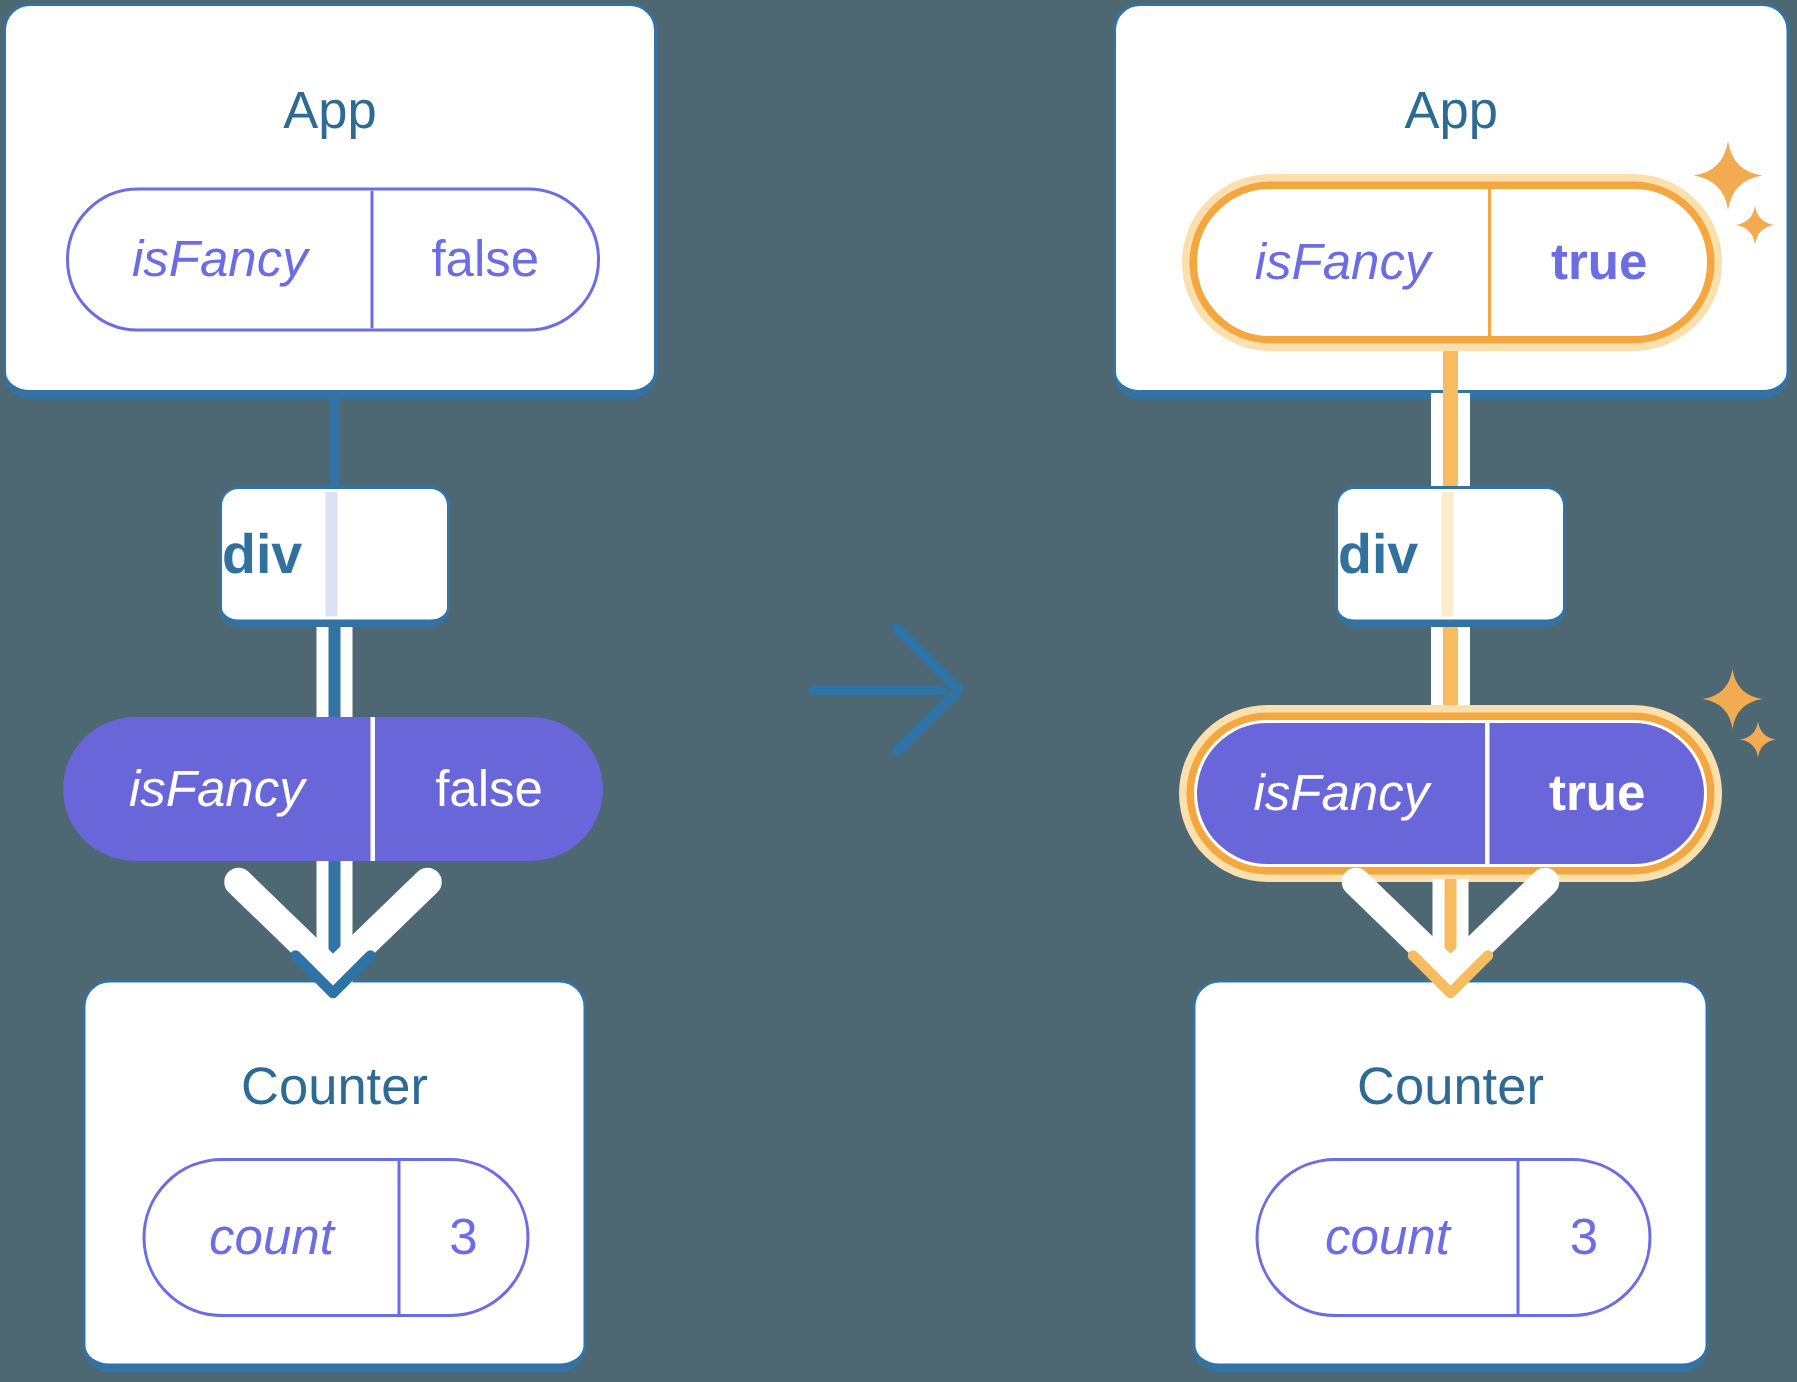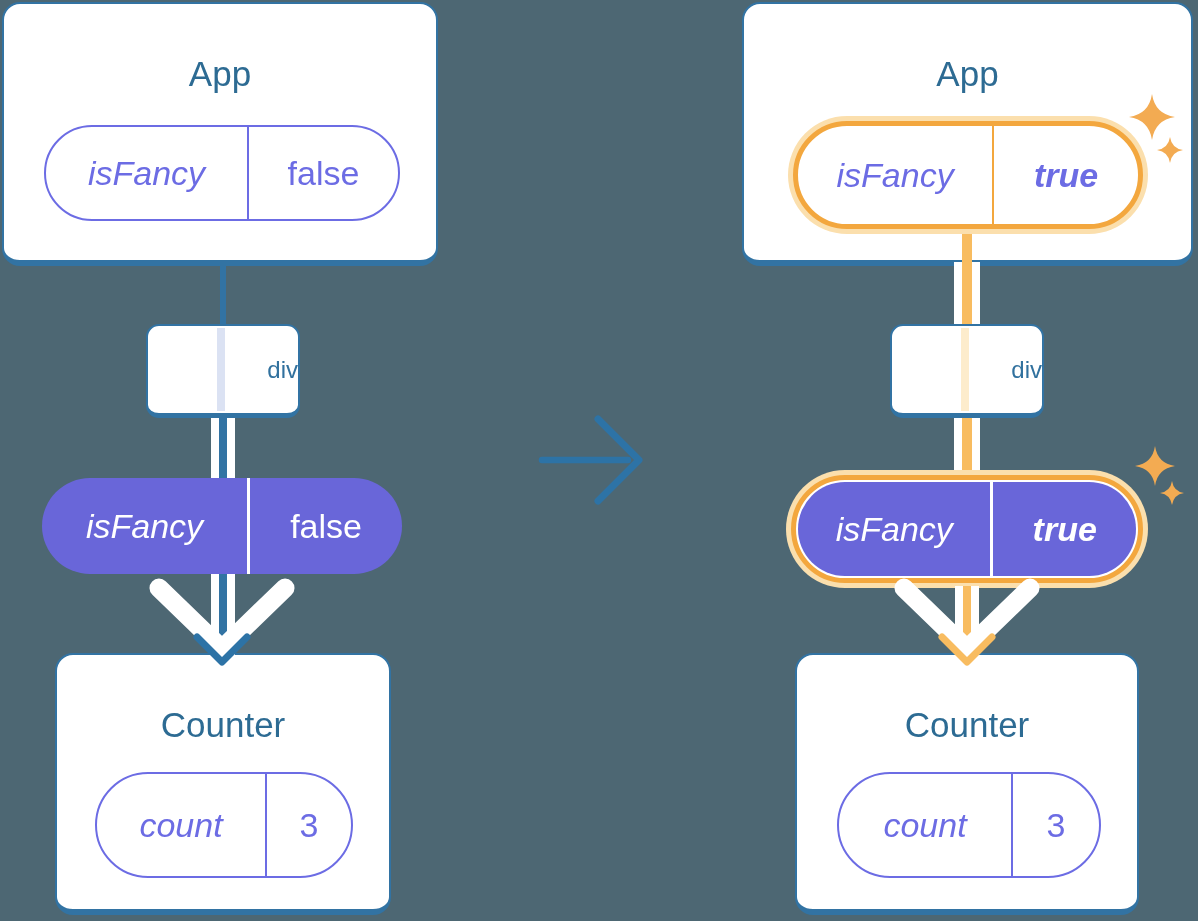--- a/index.html
+++ b/index.html
@@ -51,21 +51,21 @@
   .pill-solid .cell + .cell { border-left: 3px solid #ffffff; }
   .cell {
     display: flex;
     align-items: center;
     justify-content: center;
   }
   .cell.key   { flex: 1.35; font-style: italic; }
   .cell.value { flex: 1; }
   .pill-count .cell.key { flex: 2; }
   .pill-count .cell.value { flex: 1; }
-  .bold-value { font-weight: 700; font-style: italic; }
+  .bold-value { font-weight: 700; }
   .ring-outer {
     position: absolute;
     background: var(--cream);
     border-radius: 60px;
     padding: 5px;
   }
   .ring-inner {
     width: 100%; height: 100%;
     border: 5px solid var(--orange);
     border-radius: 55px;
@@ -87,23 +87,23 @@
   }
   .ring-inner.solid-style .inner-solid .cell + .cell { border-left: 3px solid #ffffff; }
   .node-box {
     position: absolute;
     background: var(--card-bg);
     border: 2.5px solid var(--card-border);
     border-bottom-width: 5px;
     border-radius: 13px;
     display: flex;
     align-items: center;
-    justify-content: flex-end;
-    font-size: 24px;
-    font-weight: 400;
+    justify-content: flex-start;
+    font-size: 37px;
+    font-weight: 700;
     color: var(--div-text);
   }
   .node-box .node-label { position: relative; z-index: 1; }
   .node-stripe {
     position: absolute;
     top: 2px; bottom: 2px;
     width: 8px;
     z-index: 0;
   }
   .stripe-blue-faded   { background: var(--thread-blue-faded); }

